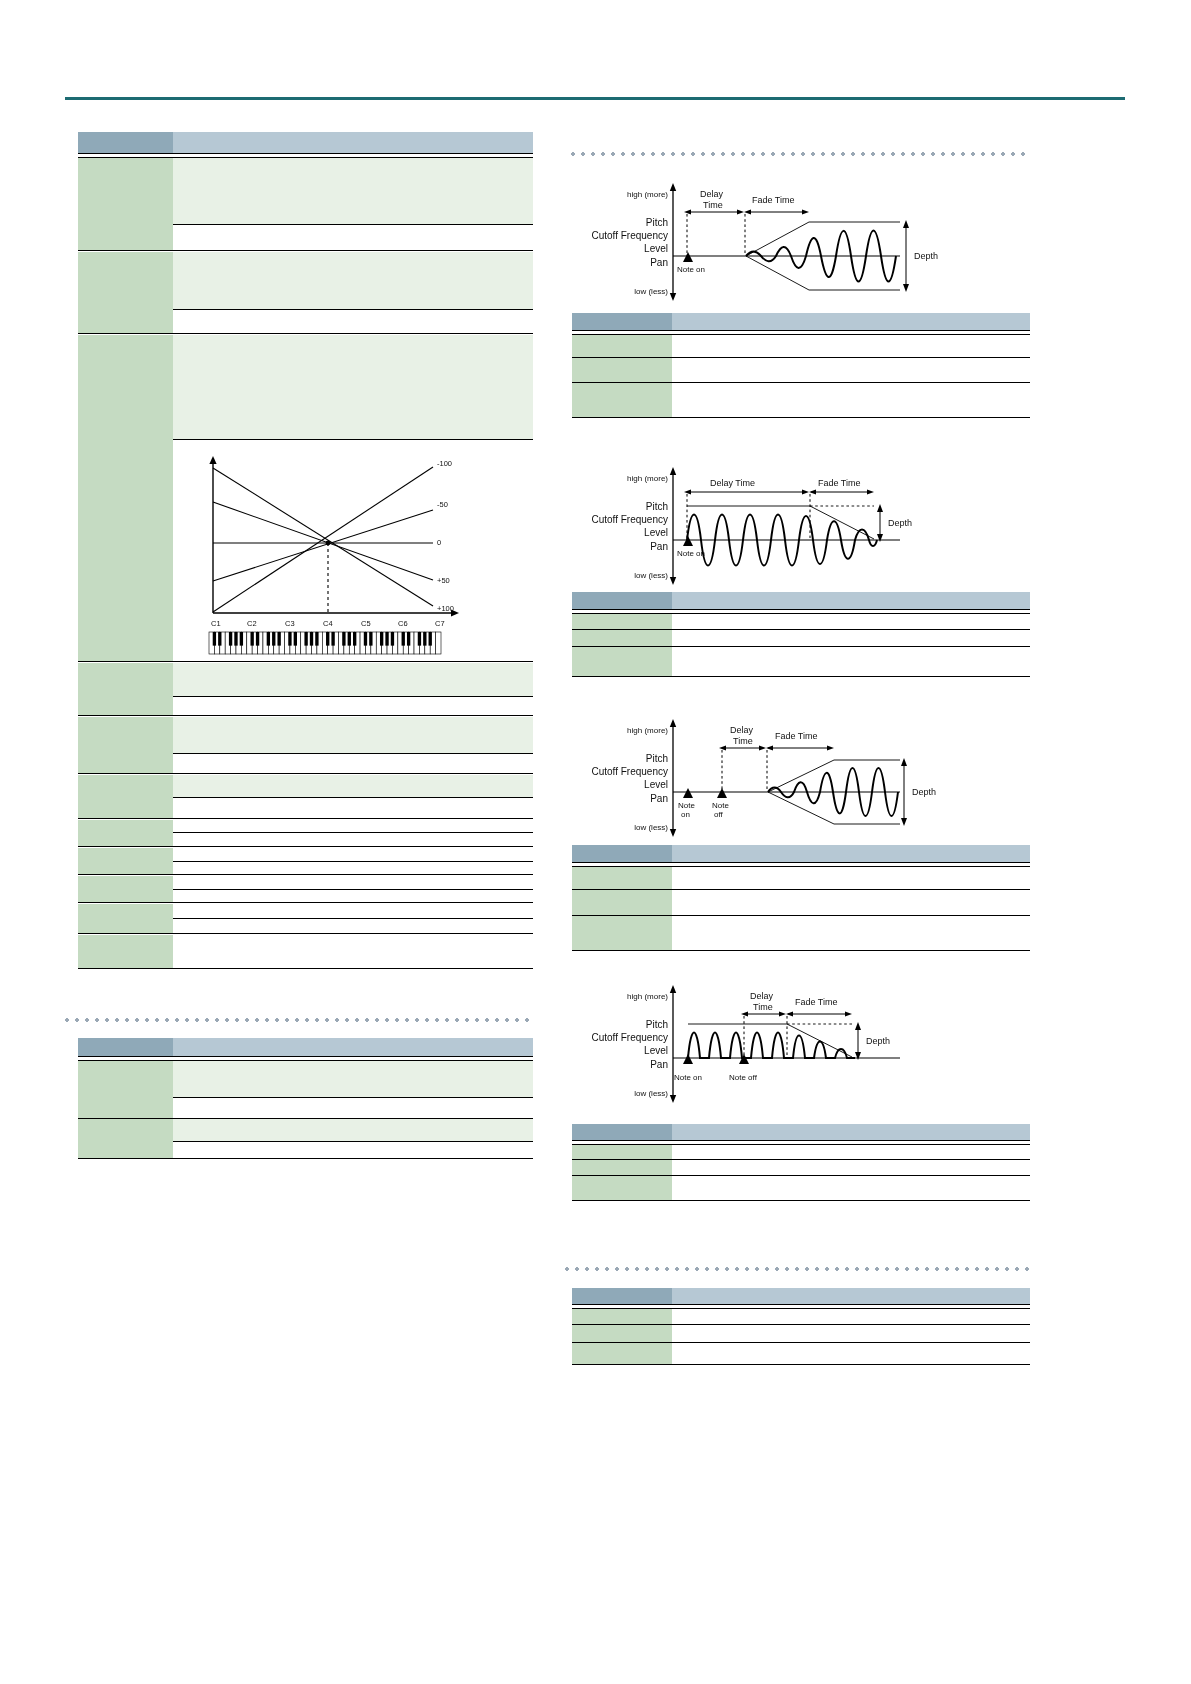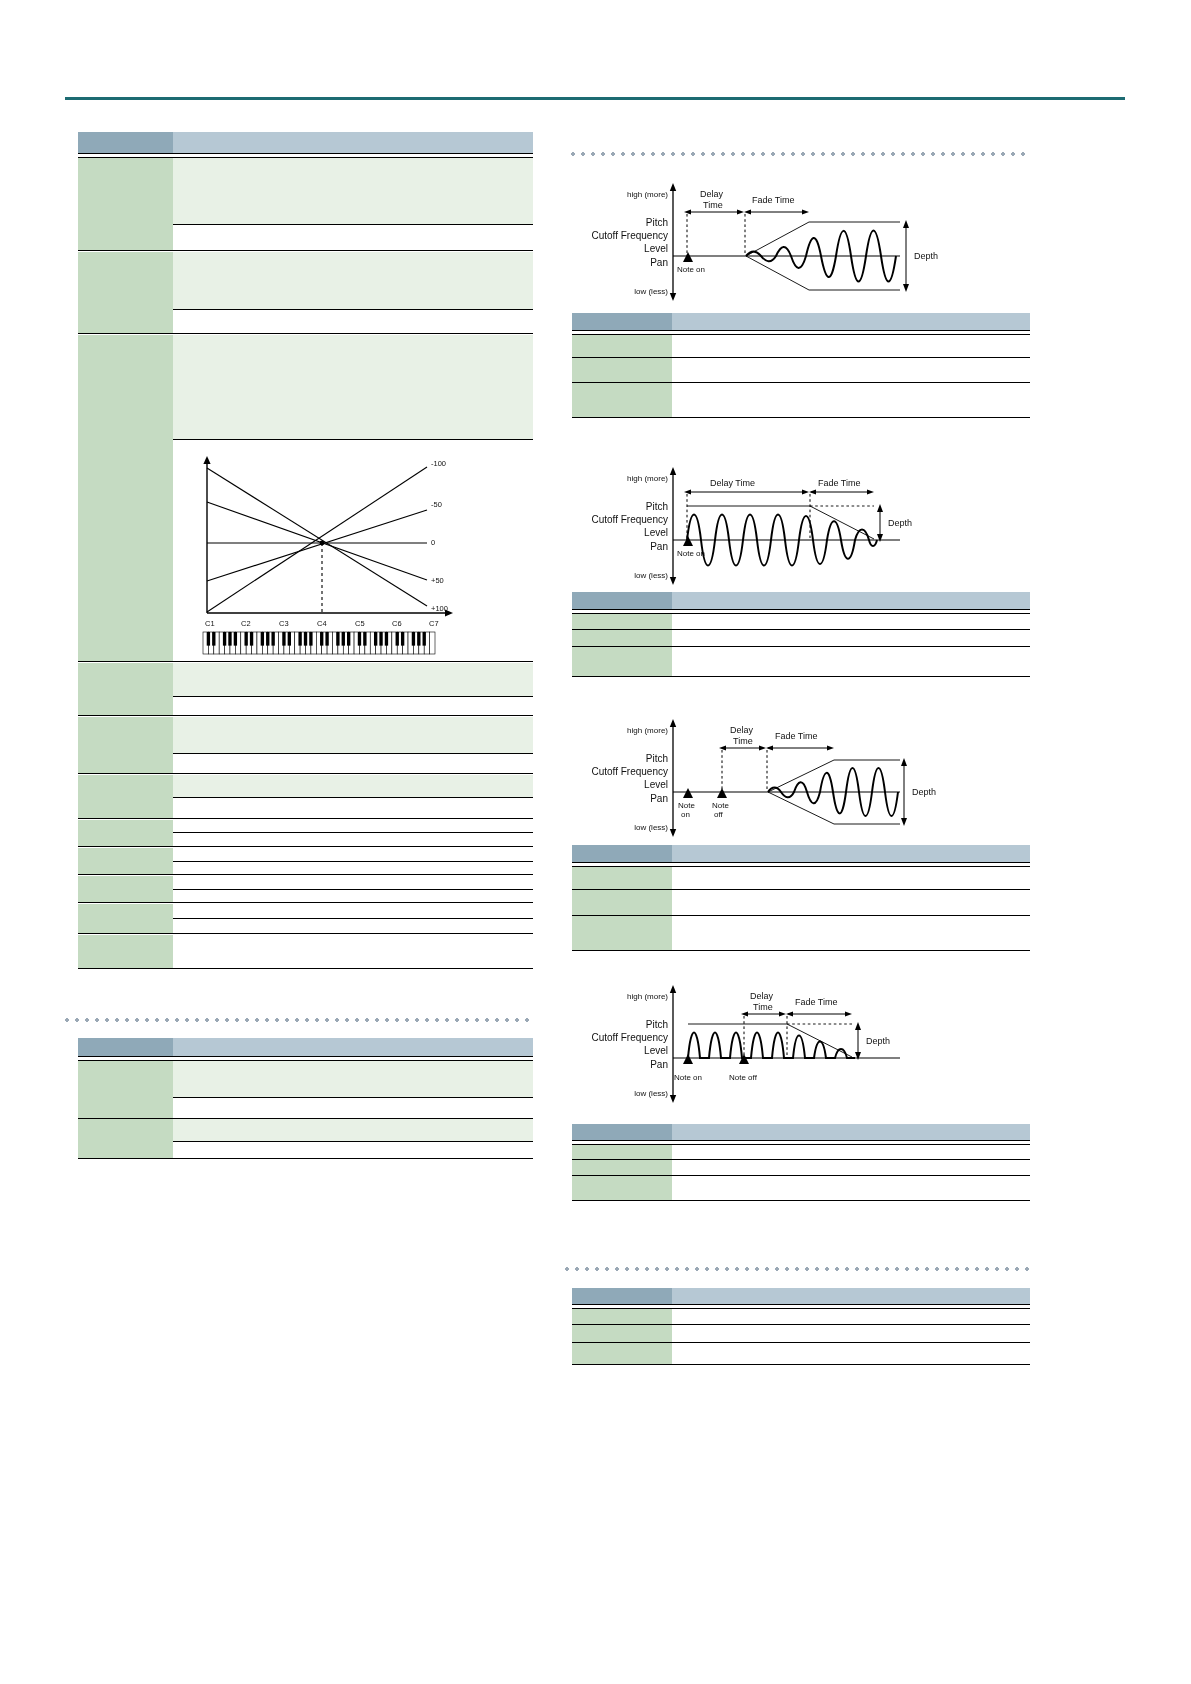--- a/index.html
+++ b/index.html
@@ -75,21 +75,21 @@
     <div class="rowline" style="left:0px;top:714px;width:455px;"></div>
     <div class="rowline" style="left:95px;top:729px;width:360px;"></div>
     <div class="rowline" style="left:0px;top:742px;width:455px;"></div>
     <div class="rowline" style="left:95px;top:757px;width:360px;"></div>
     <div class="rowline" style="left:0px;top:770px;width:455px;"></div>
     <div class="rowline" style="left:95px;top:786px;width:360px;"></div>
     <div class="rowline" style="left:0px;top:801px;width:455px;"></div>
     <div class="rowline" style="left:0px;top:836px;width:455px;"></div>
   </div>
 
-  <div class="diagram" style="left:189px;top:450px;width:280px;height:215px;">
+  <div class="diagram" style="left:195px;top:450px;width:280px;height:215px;">
     <svg width="280" height="215" viewBox="0 0 280 215">
 
       <g stroke="#000" stroke-width="1.4" fill="none">
         <path d="M18 12 L18 163"></path>
         <path d="M18 163 L258 163"></path>
       </g>
 
       <polygon points="18,6 14.4,14 21.6,14" fill="#000"></polygon>
       <polygon points="264,163 256,159.4 256,166.6" fill="#000"></polygon>
 

